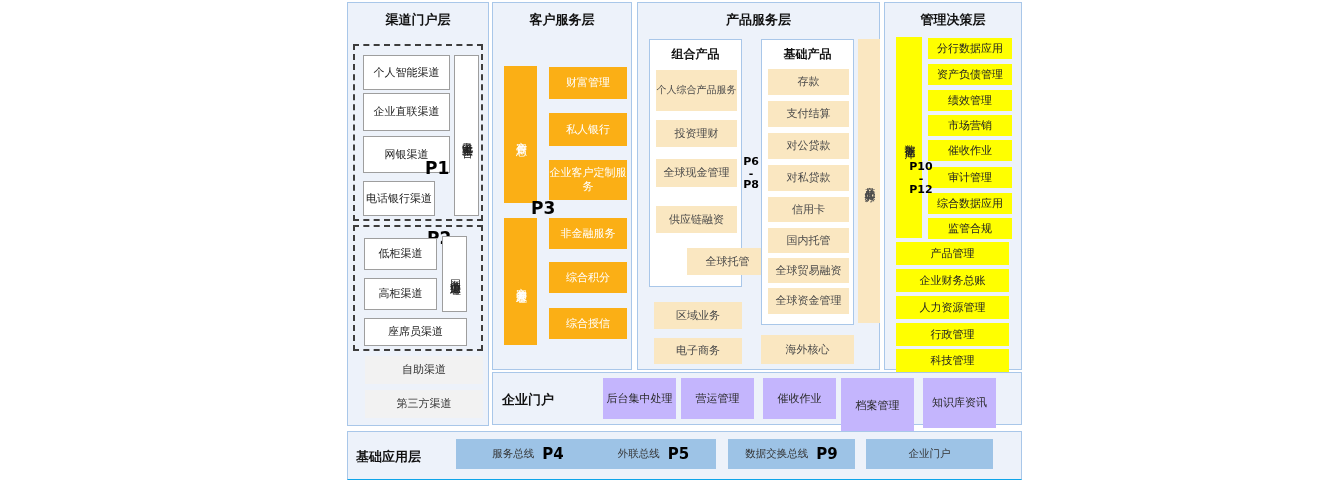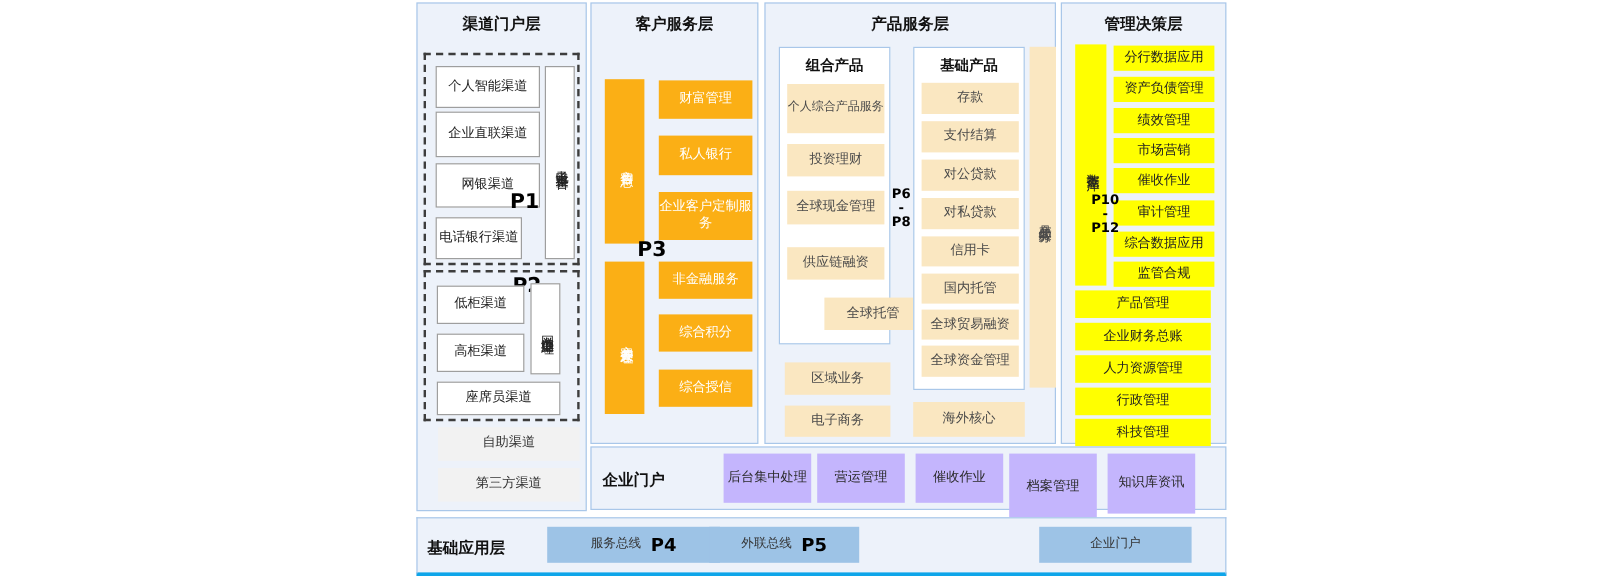--- a/index.html
+++ b/index.html
@@ -147,29 +147,33 @@
 
   <div class="panel" style="left:492px; top:372px; width:530px; height:53px;">
     <div class="layer-title" style="left:9px; top:18px;">企业门户</div>
     <div class="box gbox" style="left:110px; top:5px; width:73px; height:41px;">后台集中处理</div>
     <div class="box gbox" style="left:188px; top:5px; width:73px; height:41px;">营运管理</div>
     <div class="box gbox" style="left:270px; top:5px; width:73px; height:41px;">催收作业</div>
     <div class="box gbox" style="left:348px; top:5px; width:73px; height:55px;">档案管理</div>
     <div class="box gbox" style="left:430px; top:5px; width:73px; height:50px;">知识库资讯</div>
   </div>
 
-  <div class="panel" style="left:347px; top:431px; width:675px; height:49px; border-bottom:3px solid #0ea5e9;">
+  <div class="panel" style="left:347px; top:431px; width:675px; height:49px; border-bottom:1px solid #0ea5e9;">
     <div class="layer-title" style="left:8px; top:16px;">基础应用层</div>
 
     <div class="box bluebox" style="left:108px; top:7px; width:144px; height:30px;">
       <span class="bbl">服务总线</span>
       <span class="bbt">P4</span>
     </div>
     <div class="box bluebox" style="left:243px; top:7px; width:125px; height:30px;">
       <span class="bbl">外联总线</span>
       <span class="bbt">P5</span>
     </div>
+    <div class="box bluebox" style="left:380px; top:7px; width:127px; height:30px;">
+      <span class="bbl">数据交换总线</span>
+      <span class="bbt">P9</span>
+    </div>
     <div class="box bluebox" style="left:518px; top:7px; width:127px; height:30px;">
       <span class="bbl">企业门户</span>
     </div>
   </div>
 
 </div>
 
 </body></html>

